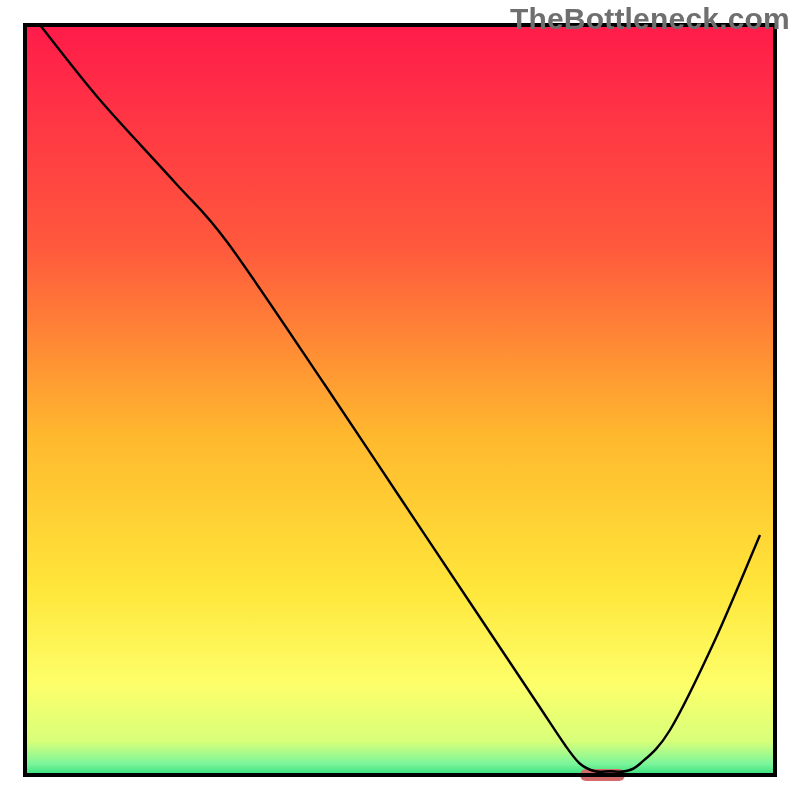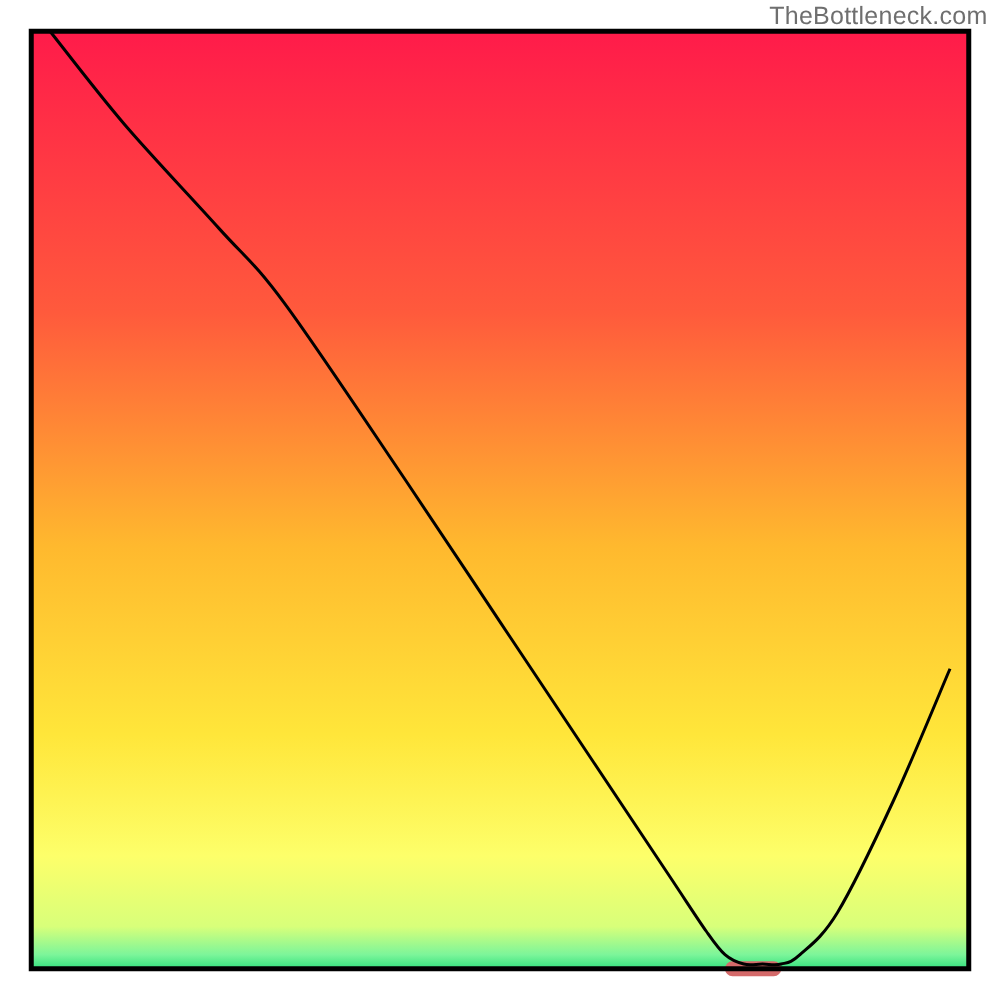--- a/index.html
+++ b/index.html
@@ -13,22 +13,22 @@
   }
   .chart-container {
     position: relative;
     width: 800px;
     height: 800px;
   }
   .watermark {
     position: absolute;
     top: 2px;
     right: 10px;
-    font-size: 20px;
-    font-weight: 400;
+    font-size: 30px;
+    font-weight: 700;
     color: #6f6f6f;
     letter-spacing: 0.2px;
     z-index: 10;
   }
   svg {
     display: block;
   }
 </style>
 </head>
 <body>

